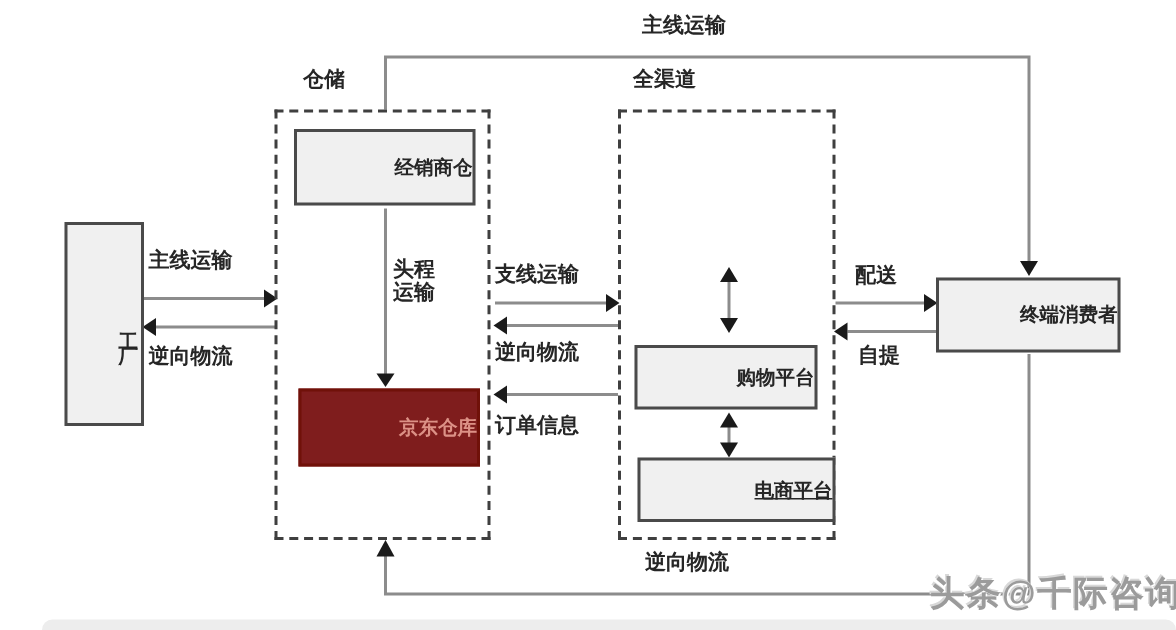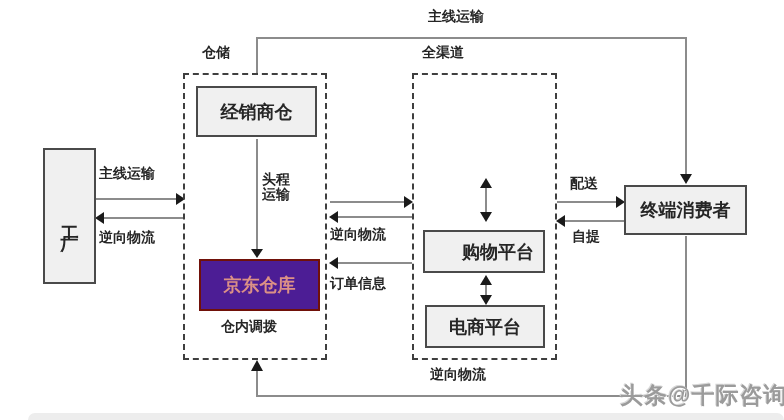--- a/index.html
+++ b/index.html
@@ -12,24 +12,24 @@
   .lbl{
     position:absolute;font-size:14px;font-weight:bold;color:#262626;
     white-space:nowrap;line-height:1.1;
   }
   .lbl.two-line{white-space:pre-line;text-align:center;line-height:1.05;}
   .group{
     position:absolute;border:2px dashed #3f3f3f;background:transparent;
   }
   .node{
     position:absolute;background:#f0f0f0;border:2px solid #4a4a4a;
-    display:flex;align-items:center;justify-content:center;
-    font-size:18px;font-weight:bold;color:#262626;
+    display:flex;align-items:center;justify-content:flex-end;
+    font-size:13px;font-weight:bold;color:#262626;
   }
-  .node.red{background:#4c1d95;border-color:#701109;color:#dc9186;}
+  .node.red{background:#7f1d1d;border-color:#701109;color:#dc9186;}
   .vert{
     writing-mode:vertical-rl;text-orientation:upright;letter-spacing:10px;
     padding-top:10px;
   }
   .watermark{
     position:absolute;left:620px;top:380px;font-size:23px;font-weight:bold;
     color:#9b9b9b;text-shadow:1px 1px 0 #ffffff, -1px -1px 0 #d8d8d8;
     letter-spacing:1px;white-space:nowrap;
   }
   .bottom-strip{
@@ -95,31 +95,31 @@
   <div class="lbl" style="left:202px;top:45px;">仓储</div>
   <div class="group" style="left:183px;top:73px;width:144px;height:287px;"></div>
   <div class="node" style="left:196px;top:86px;width:121px;height:51px;">
     <span>经销商仓</span>
   </div>
   <div class="lbl two-line" style="left:262px;top:172px;">头程
 运输</div>
   <div class="node red" style="left:199px;top:259px;width:121px;height:52px;">
     <span>京东仓库</span>
   </div>
-  <div class="lbl" style="left:221px;top:319px;">仓内调拨</div>
 
+  <div class="lbl" style="left:330px;top:175px;">支线运输</div>
   <div class="lbl" style="left:330px;top:227px;">逆向物流</div>
   <div class="lbl" style="left:330px;top:276px;">订单信息</div>
 
   <div class="lbl" style="left:422px;top:45px;text-align:center;">全渠道</div>
   <div class="group" style="left:412px;top:73px;width:145px;height:287px;"></div>
   <div class="node" style="left:423px;top:230px;width:122px;height:43px;padding-left:28px;">
     <span>购物平台</span>
   </div>
-  <div class="node" style="left:425px;top:305px;width:120px;height:43px;">
+  <div class="node" style="left:425px;top:305px;width:132px;height:43px;text-decoration:underline;">
     <span>电商平台</span>
   </div>
 
   <div class="lbl" style="left:570px;top:176px;">配送</div>
   <div class="lbl" style="left:572px;top:229px;">自提</div>
 
   <div class="node" style="left:624px;top:185px;width:123px;height:50px;">
     <span>终端消费者</span>
   </div>
 

